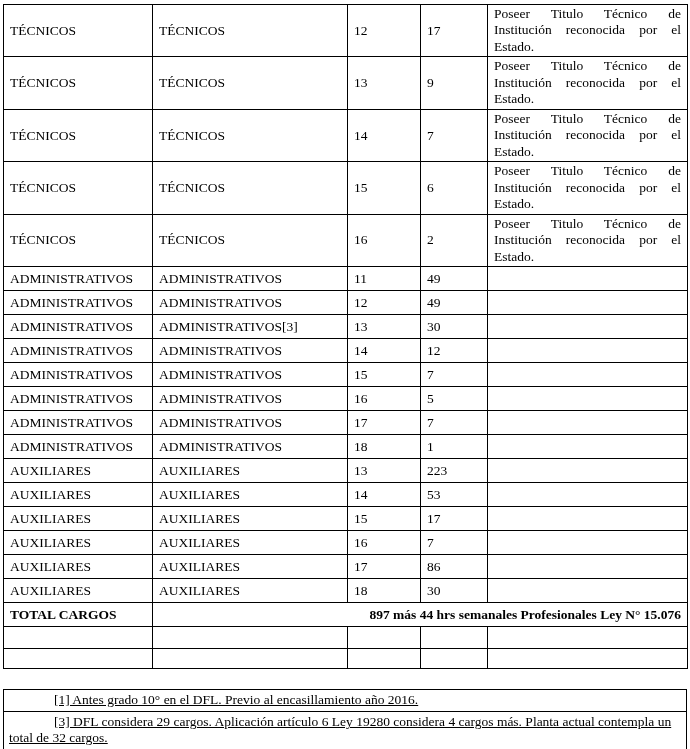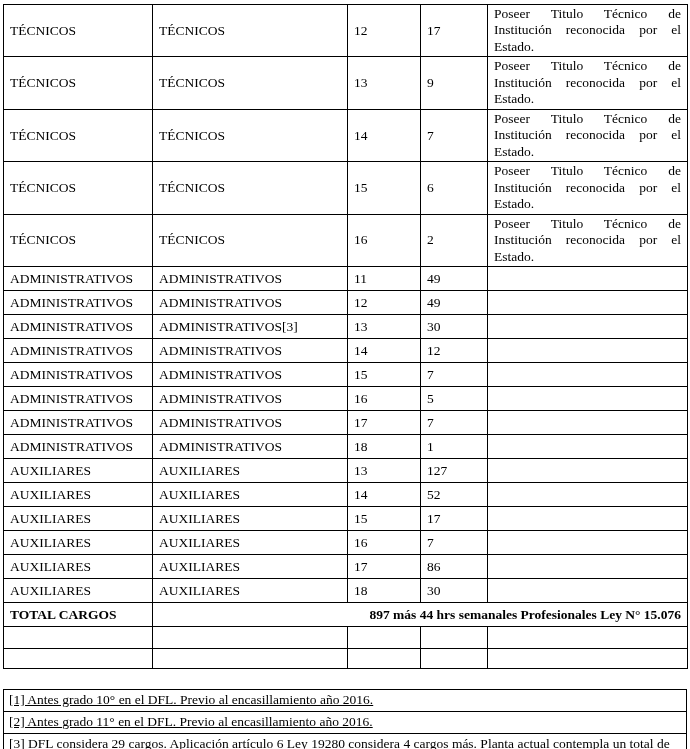--- a/index.html
+++ b/index.html
@@ -46,21 +46,21 @@
   tr.blank-row-2 { height: 20px; }
   .footnotes { margin-top: 20px; }
   .footnote {
     border: 1px solid #000000;
     padding: 2px 5px 3px 5px;
     font-size: 13.5px;
     line-height: 1.2;
     background: #ffffff;
   }
   .footnote + .footnote { border-top: none; }
-  .footnote span { text-decoration: underline; }
+  .footnote span { text-decoration: underline; margin-left: 45px; }
 </style>
 </head>
 <body>
 
 <div class="page">
 
   <table class="staff-table">
     <colgroup>
       <col style="width:149px">
       <col style="width:195px">
@@ -158,28 +158,28 @@
           <td class="cell-escalafon">ADMINISTRATIVOS</td>
           <td class="cell-planta">ADMINISTRATIVOS</td>
           <td class="cell-grado">18</td>
           <td class="cell-cargos">1</td>
           <td class="cell-requisito"></td>
         </tr>
         <tr class="data-row">
           <td class="cell-escalafon">AUXILIARES</td>
           <td class="cell-planta">AUXILIARES</td>
           <td class="cell-grado">13</td>
-          <td class="cell-cargos">127</td>
+          <td class="cell-cargos">223</td>
           <td class="cell-requisito"></td>
         </tr>
         <tr class="data-row">
           <td class="cell-escalafon">AUXILIARES</td>
           <td class="cell-planta">AUXILIARES</td>
           <td class="cell-grado">14</td>
-          <td class="cell-cargos">52</td>
+          <td class="cell-cargos">53</td>
           <td class="cell-requisito"></td>
         </tr>
         <tr class="data-row">
           <td class="cell-escalafon">AUXILIARES</td>
           <td class="cell-planta">AUXILIARES</td>
           <td class="cell-grado">15</td>
           <td class="cell-cargos">17</td>
           <td class="cell-requisito"></td>
         </tr>
         <tr class="data-row">
@@ -222,17 +222,16 @@
         <td class="cell-planta"></td>
         <td class="cell-grado"></td>
         <td class="cell-cargos"></td>
         <td class="cell-requisito"></td>
       </tr>
     </tbody>
   </table>
 
   <div class="footnotes" id="footnotes">
       <div class="footnote"><span>[1] Antes grado 10° en el DFL. Previo al encasillamiento año 2016.</span></div>
-      <div class="footnote"><span>[2] Antes grado 11° en el DFL. Previo al encasillamiento año 2016.</span></div>
       <div class="footnote"><span>[3] DFL considera 29 cargos. Aplicación artículo 6 Ley 19280 considera 4 cargos más. Planta actual contempla un total de 32 cargos.</span></div>
     </div>
 
 </div>
 
 </body></html>

